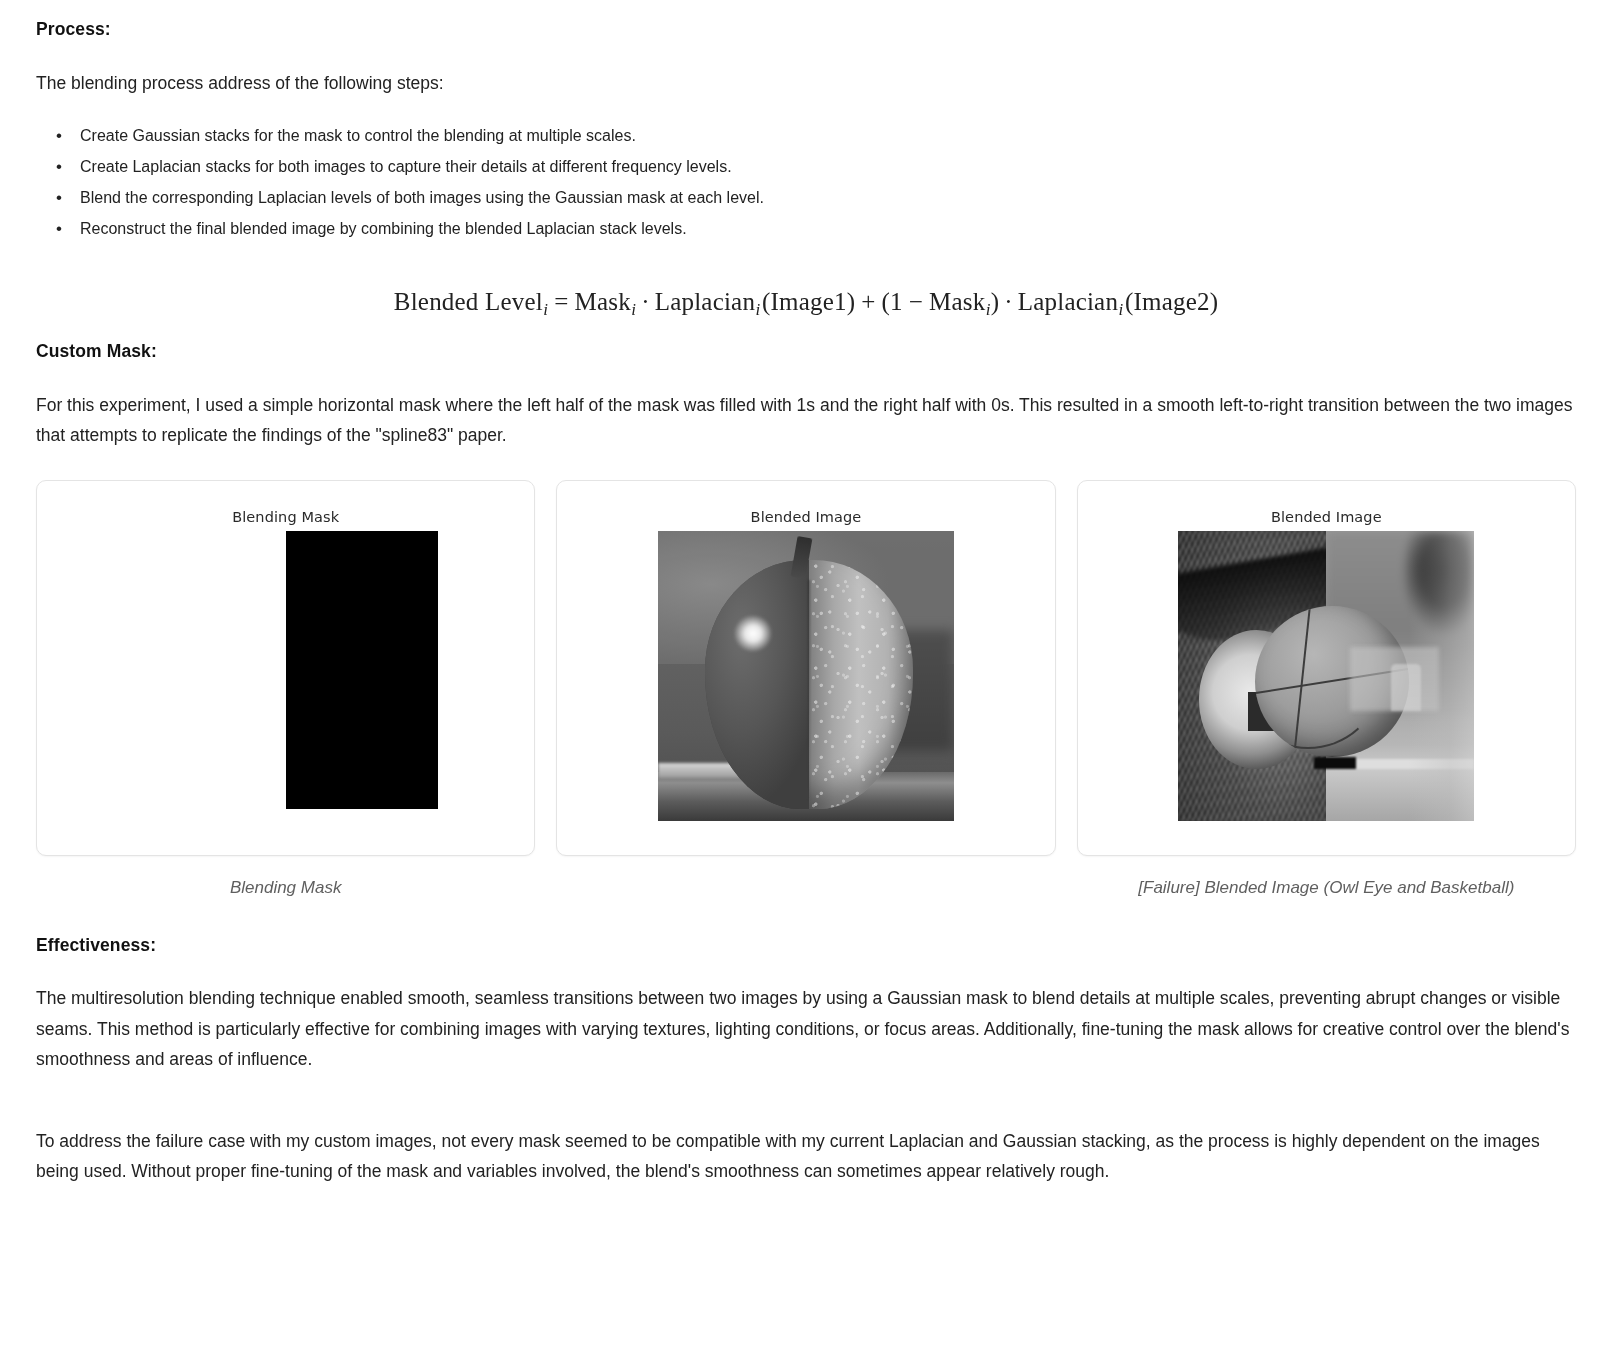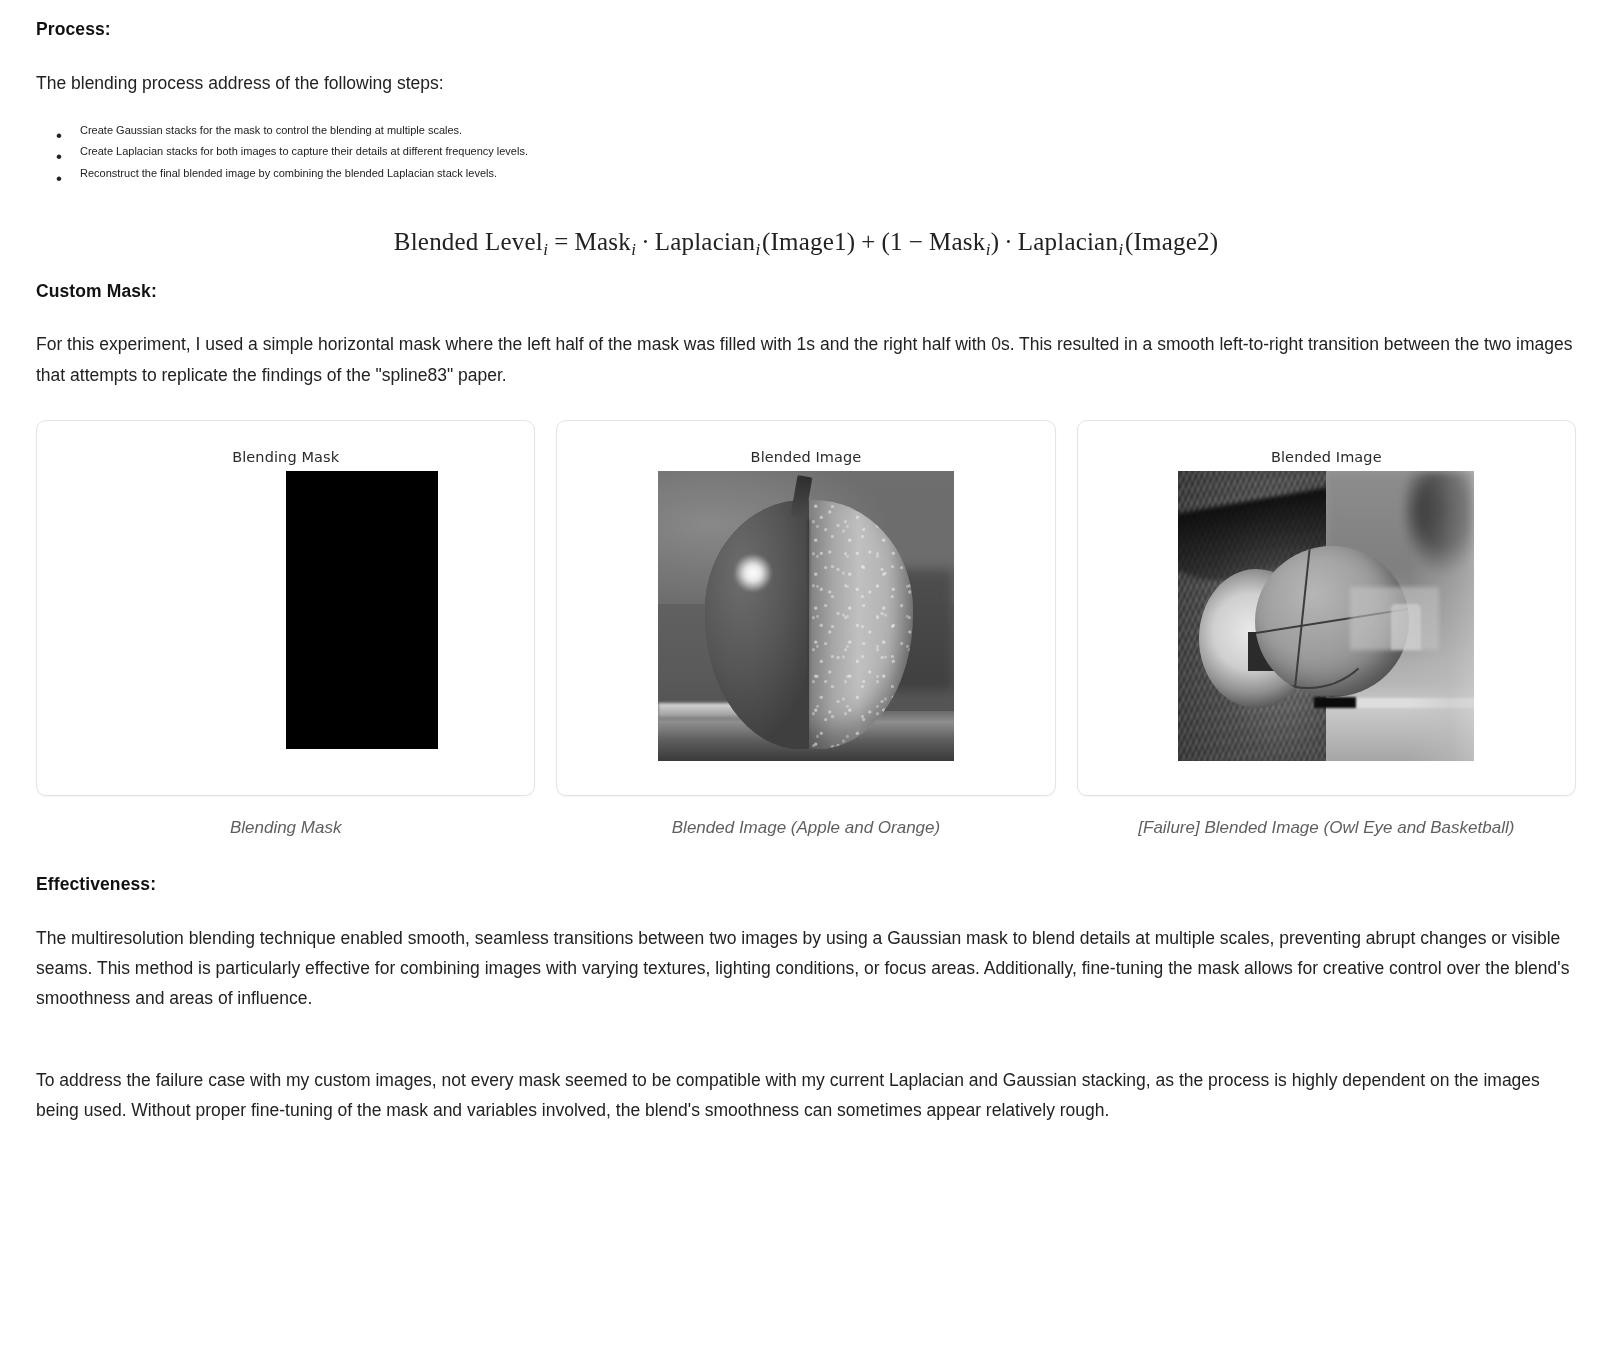--- a/index.html
+++ b/index.html
@@ -37,21 +37,21 @@
   .gap-18 { height: 18px; }
   .gap-26 { height: 26px; }
   .gap-30 { height: 30px; }
   .gap-34 { height: 34px; }
   ul.steps {
     margin: 0;
     padding-left: 44px;
     list-style: none;
   }
   ul.steps li {
-    font-size: 11px;
+    font-size: 16px;
     line-height: 1.95;
     color: #222222;
     position: relative;
   }
   ul.steps li::before {
     content: "\2022";
     position: absolute;
     left: -24px;
     top: -1px;
     font-size: 17px;
@@ -329,20 +329,21 @@
 
   <div class="gap-26"></div>
 
   <p class="para">The blending process address of the following steps:</p>
 
   <div class="gap-22"></div>
 
   <ul class="steps">
     <li>Create Gaussian stacks for the mask to control the blending at multiple scales.</li>
     <li>Create Laplacian stacks for both images to capture their details at different frequency levels.</li>
+    <li>Blend the corresponding Laplacian levels of both images using the Gaussian mask at each level.</li>
     <li>Reconstruct the final blended image by combining the blended Laplacian stack levels.</li>
   </ul>
 
   <div class="gap-22"></div>
 
 
   <div class="gap-18"></div>
 
   <div class="equation-wrap">
     <span class="equation"><span>Blended Level</span><span class="sub">i</span><span class="op">=</span><span>Mask</span><span class="sub">i</span><span class="dot">·</span><span>Laplacian</span><span class="sub">i</span><span class="thinsp">(Image1)</span><span class="op">+</span><span>(1</span><span class="op">−</span><span>Mask</span><span class="sub">i</span><span>)</span><span class="dot">·</span><span>Laplacian</span><span class="sub">i</span><span class="thinsp">(Image2)</span></span>
@@ -381,21 +382,20 @@
           <div class="ao-counter-line"></div>
           <div class="ao-fruit">
             <div class="ao-apple-shade"></div>
             <div class="ao-orange-tex"></div>
             <div class="ao-highlight"></div>
             <div class="ao-seam"></div>
           </div>
           <div class="ao-stem"></div>
         </div>
       </div>
-      <div class="caption">Blended Image (Apple and Orange)</div>
     </div>
 
     <div class="card-col">
       <div class="card">
         <div class="fig-title">Blended Image</div>
         <div class="fig-canvas photo owl-ball">
           <div class="ob-right">
             <div class="ob-right-blur"></div>
           </div>
           <div class="ob-floor"></div>

